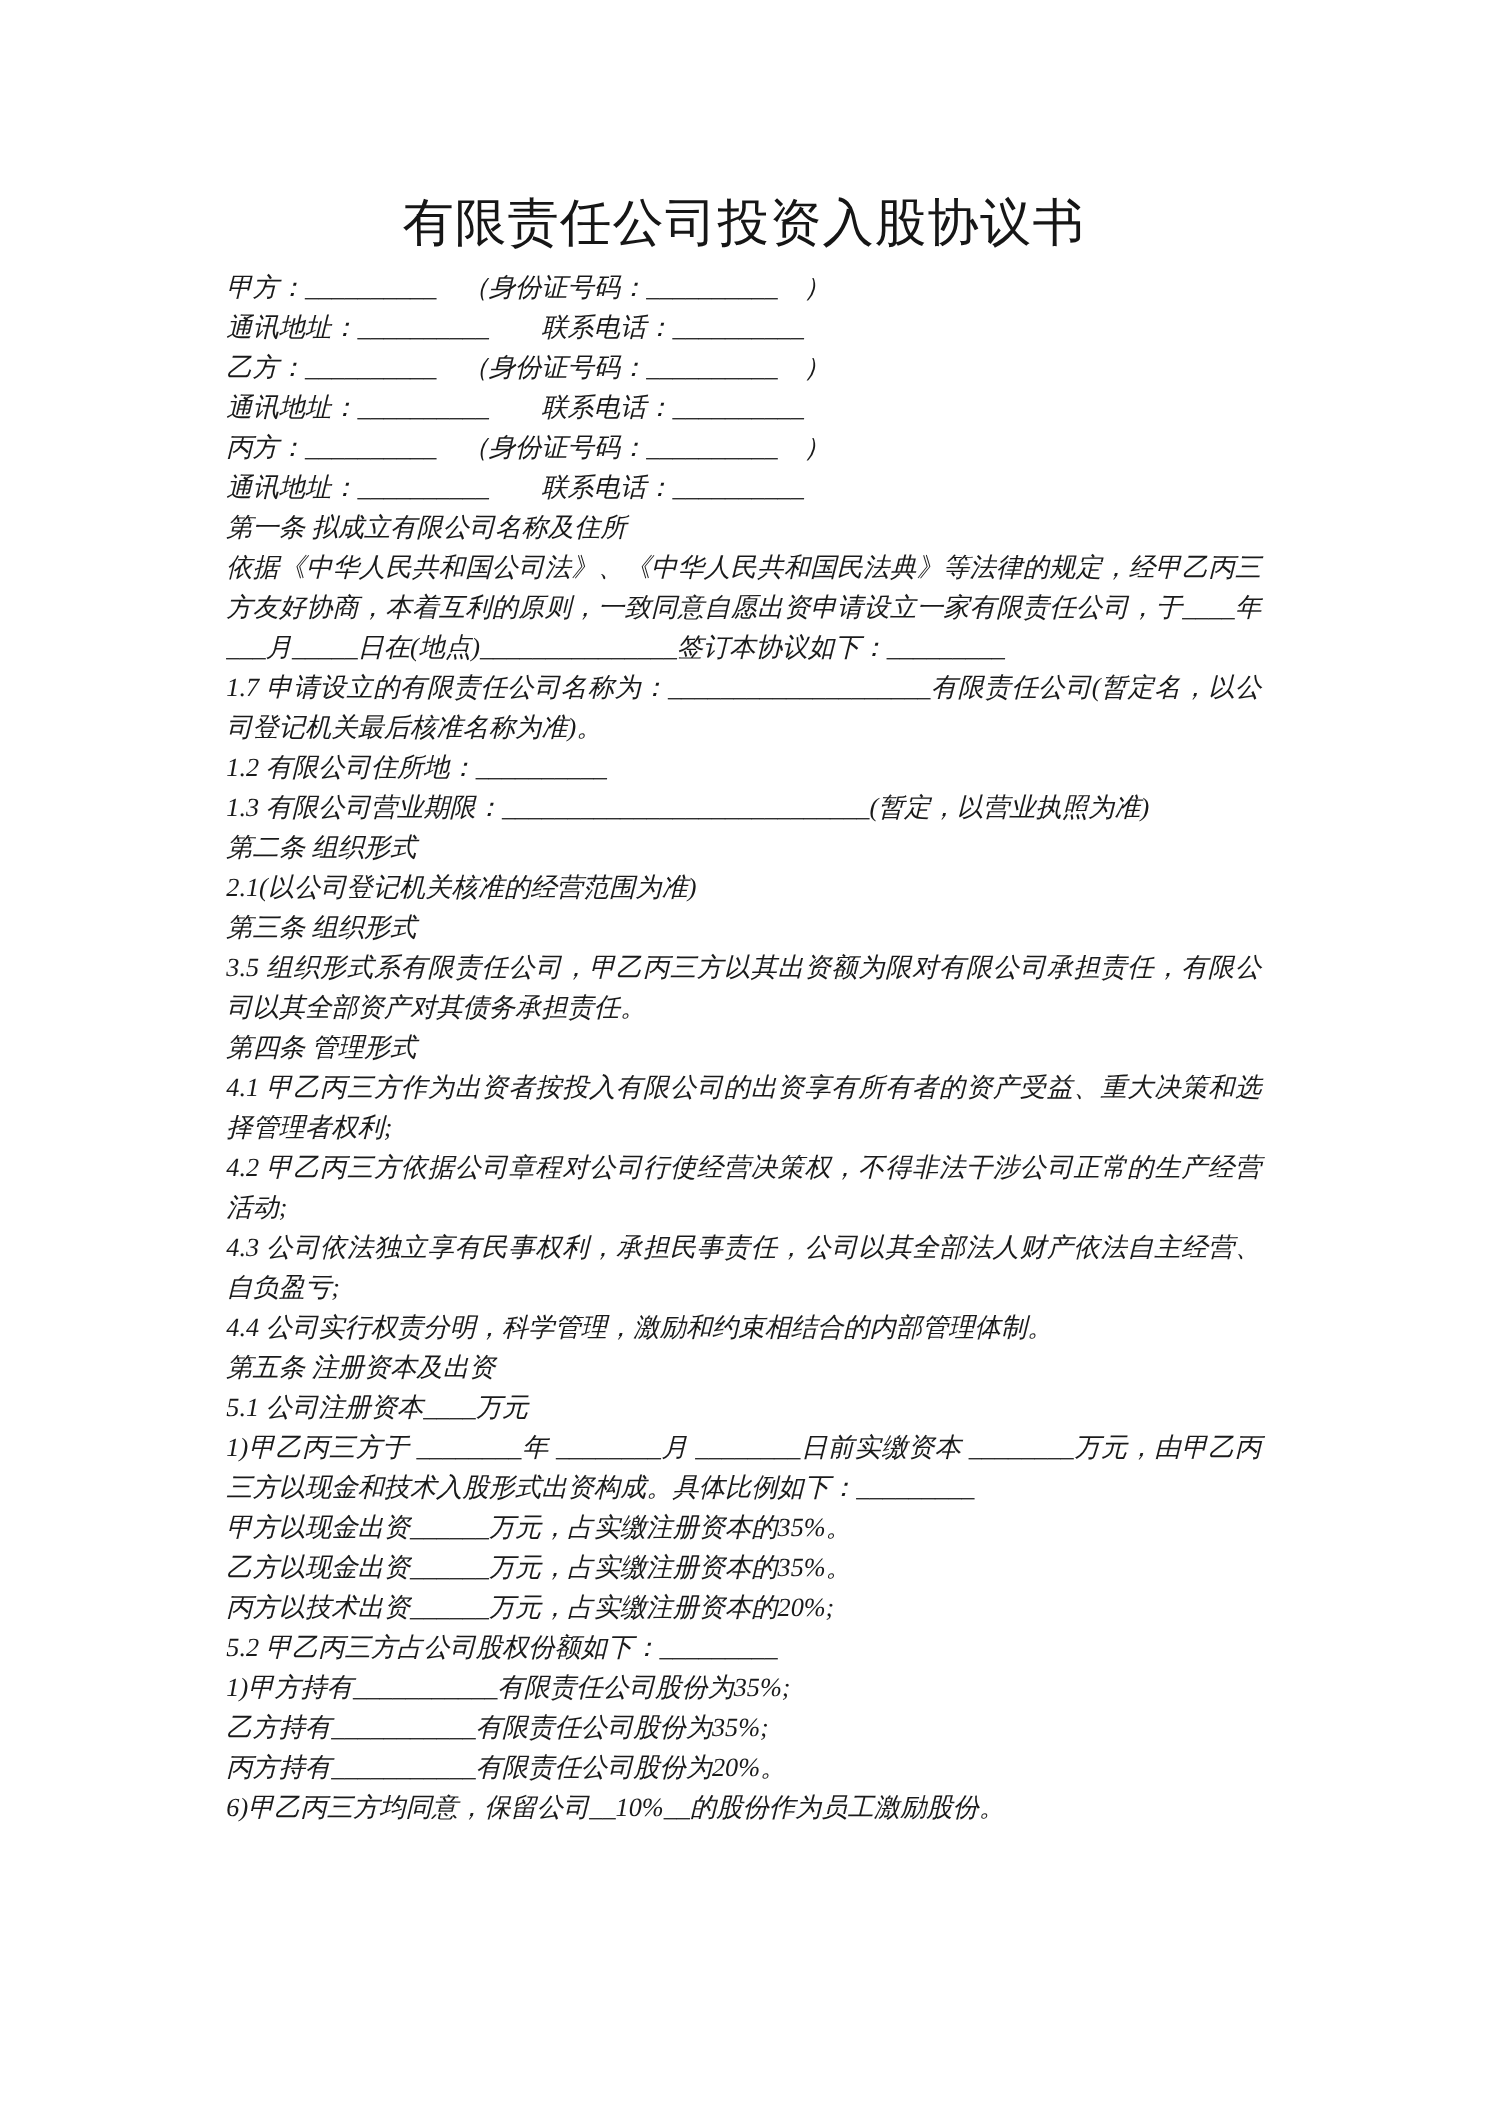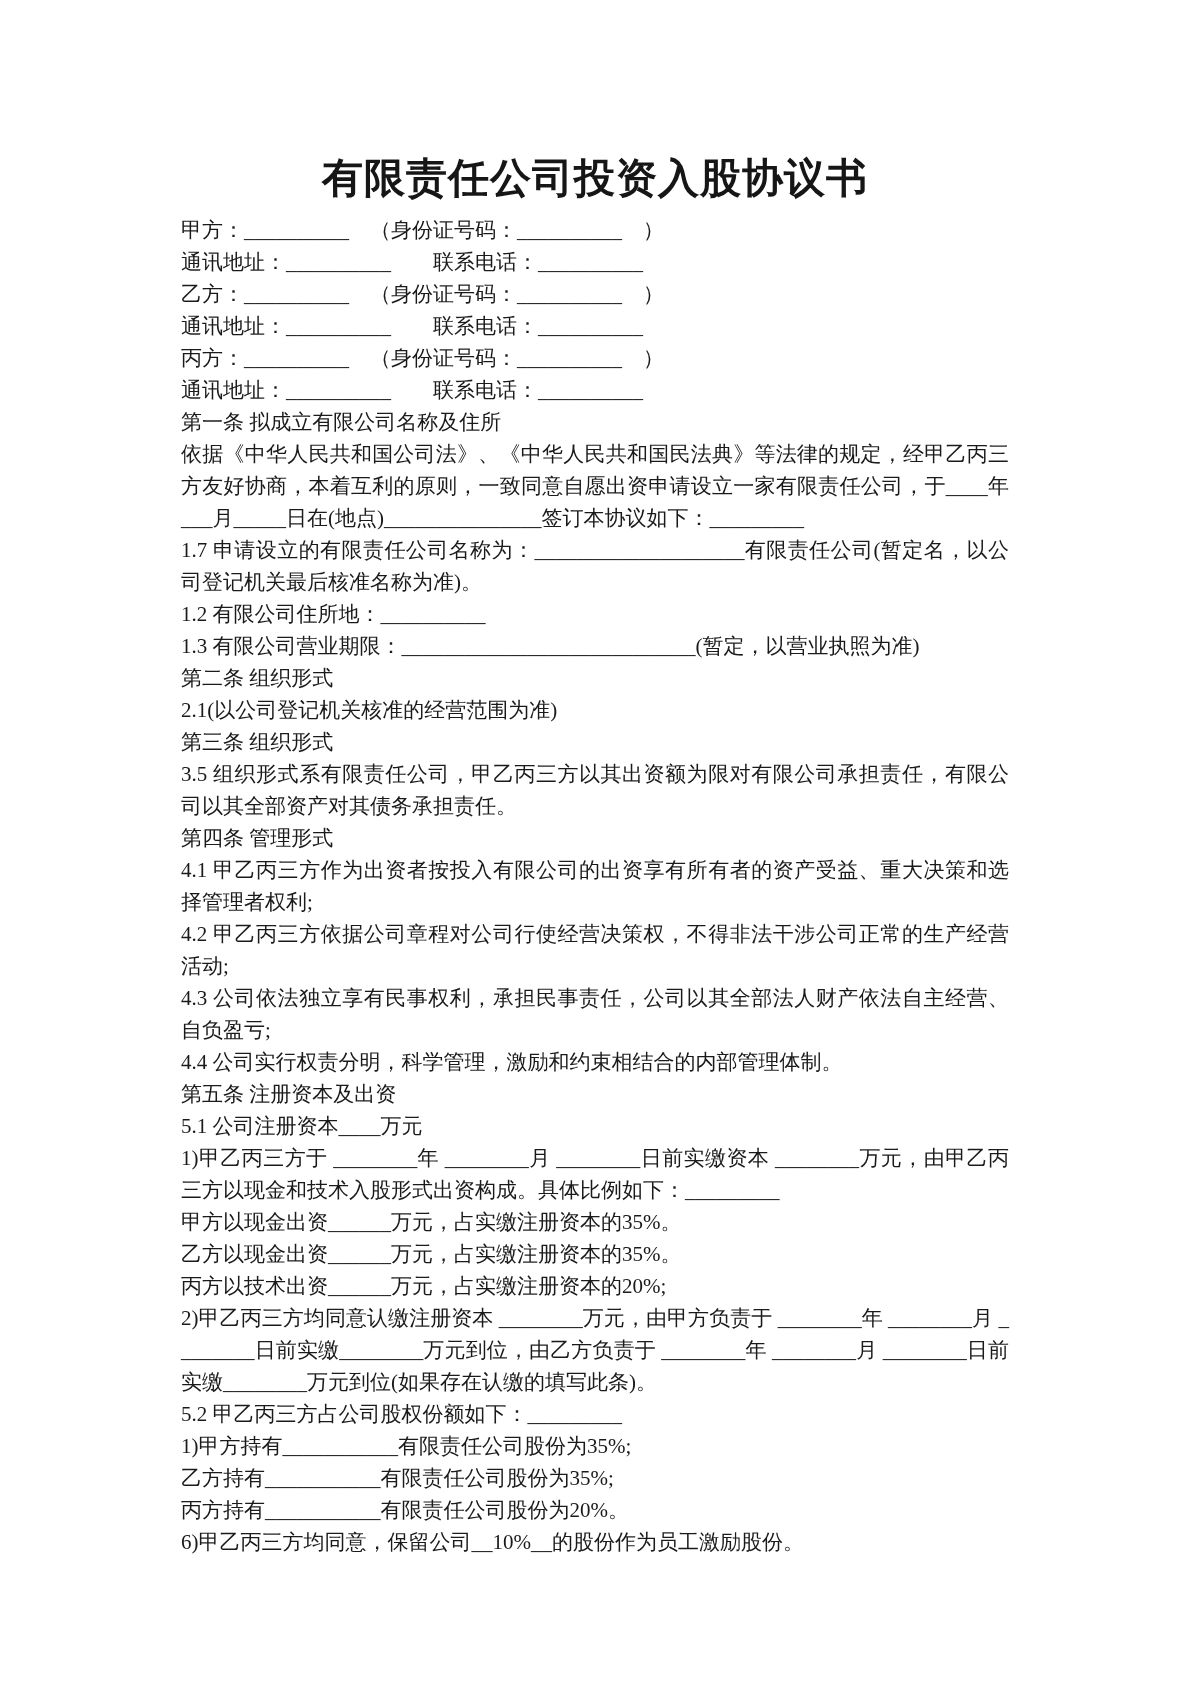--- a/index.html
+++ b/index.html
@@ -14,35 +14,36 @@
   .content {
     position: absolute;
     left: 181px;
     top: 150px;
     width: 828px;
   }
   .doc-title {
     margin: 0 0 8px 0;
     font-size: 41px;
     line-height: 56px;
-    font-weight: 700;
+    font-weight: 400;
     text-align: center;
     color: #161616;
     letter-spacing: 1px;
     white-space: nowrap;
   }
   .doc-body p.line {
     margin: 0;
     font-size: 21px;
     line-height: 32px;
     color: #1a1a1a;
     text-align: justify;
     text-justify: inter-ideograph;
     word-break: break-all;
     overflow-wrap: anywhere;
+    font-style: italic;
   }
 </style>
 </head>
 <body>
 
 <div class="page">
   <div class="content">
     <h1 class="doc-title">有限责任公司投资入股协议书</h1>
     <div class="doc-body">
       <p class="line">甲方：__________　（身份证号码：__________　）</p>
@@ -64,21 +65,20 @@
       <p class="line">4.1 甲乙丙三方作为出资者按投入有限公司的出资享有所有者的资产受益、重大决策和选择管理者权利;</p>
       <p class="line">4.2 甲乙丙三方依据公司章程对公司行使经营决策权，不得非法干涉公司正常的生产经营活动;</p>
       <p class="line">4.3 公司依法独立享有民事权利，承担民事责任，公司以其全部法人财产依法自主经营、自负盈亏;</p>
       <p class="line">4.4 公司实行权责分明，科学管理，激励和约束相结合的内部管理体制。</p>
       <p class="line">第五条 注册资本及出资</p>
       <p class="line">5.1 公司注册资本____万元</p>
       <p class="line">1)甲乙丙三方于 ________年 ________月 ________日前实缴资本 ________万元，由甲乙丙三方以现金和技术入股形式出资构成。具体比例如下：_________</p>
       <p class="line">甲方以现金出资______万元，占实缴注册资本的35%。</p>
       <p class="line">乙方以现金出资______万元，占实缴注册资本的35%。</p>
       <p class="line">丙方以技术出资______万元，占实缴注册资本的20%;</p>
-      <p class="line">2)甲乙丙三方均同意认缴注册资本 ________万元，由甲方负责于 ________年 ________月 ________日前实缴________万元到位，由乙方负责于 ________年 ________月 ________日前实缴________万元到位(如果存在认缴的填写此条)。</p>
       <p class="line">5.2 甲乙丙三方占公司股权份额如下：_________</p>
       <p class="line">1)甲方持有___________有限责任公司股份为35%;</p>
       <p class="line">乙方持有___________有限责任公司股份为35%;</p>
       <p class="line">丙方持有___________有限责任公司股份为20%。</p>
       <p class="line">6)甲乙丙三方均同意，保留公司__10%__的股份作为员工激励股份。</p>
     </div>
   </div>
 </div>
 
 </body></html>

